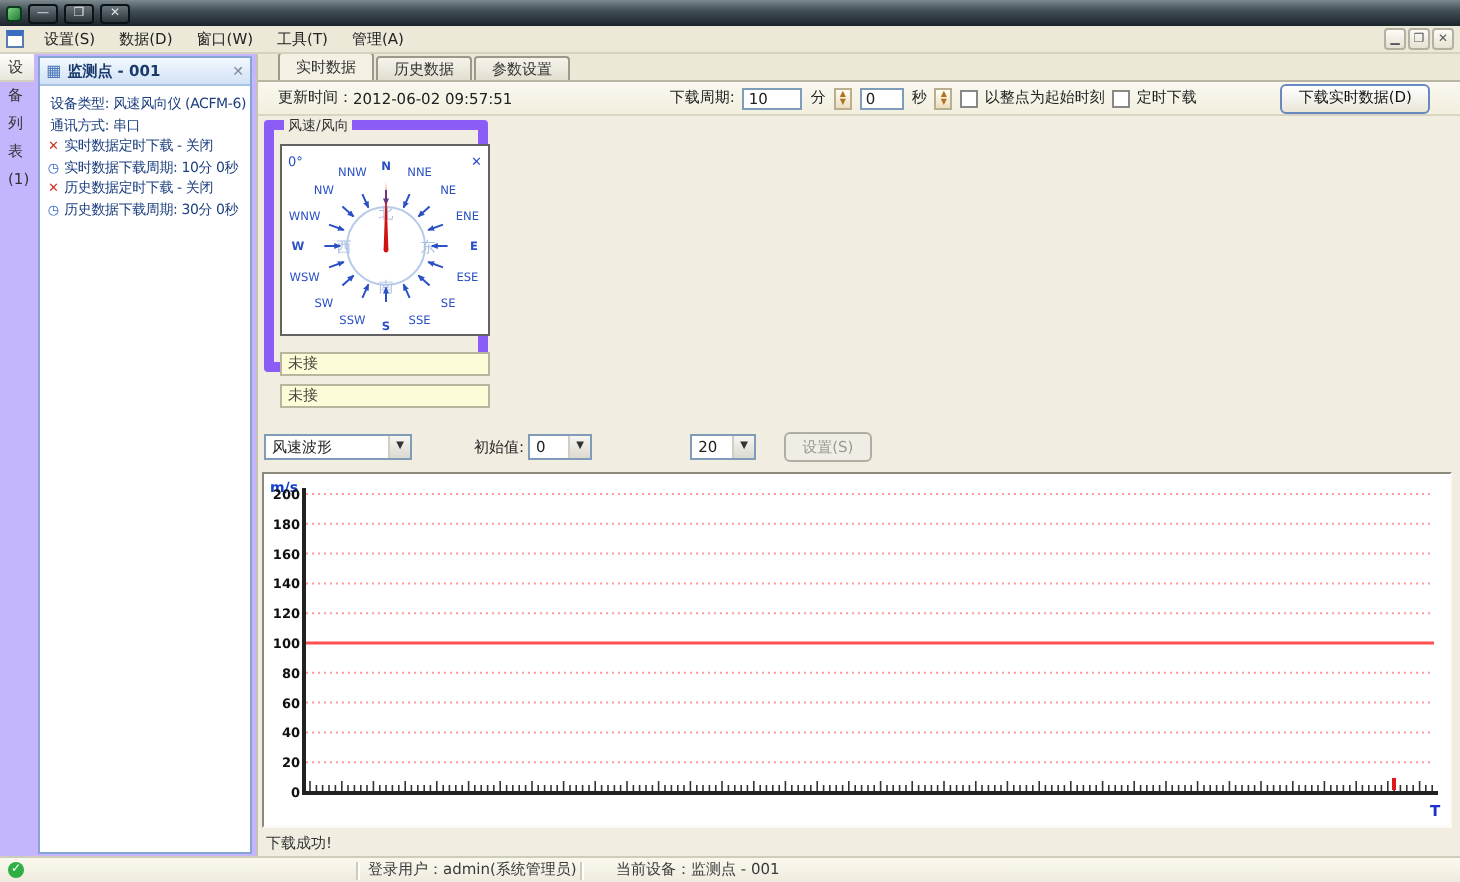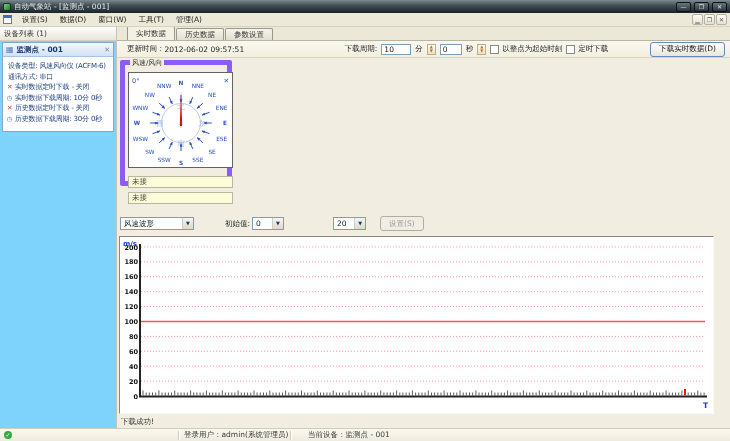--- a/index.html
+++ b/index.html
@@ -28,22 +28,22 @@
   .menu-item { padding:1px 6px; font-size:7.5px; color:#222; }
   .mdi-btns { margin-left:auto; display:flex; gap:1px; }
   .mdi-btn { width:11px; height:11px; border:1px solid #b5b1a2; border-radius:2px;
     background:linear-gradient(#fcfbf6,#e6e2d2); color:#555; font-size:6px;
     display:flex; align-items:center; justify-content:center; line-height:1; }
 
   
   .main { position:absolute; top:27px; left:0; right:0; bottom:13px; display:flex; }
 
   
-  .sidebar { width:117px; background:#7dd3fc; border-right:1px solid #c6c2b2;
-    display:flex; flex-direction:column; }
+  .sidebar { width:129px; background:#c4b5fd; border-right:1px solid #c6c2b2;
+    display:flex; flex-direction:row; }
   .sidebar-header { height:14px; line-height:14px; padding-left:4px; font-size:7.5px;
     color:#333; background:linear-gradient(#fdfdfb,#e9e6da); border-bottom:1px solid #d4d0be; }
   .device-panel { margin:1px 2px; border:1px solid #84a5d6; background:#fff; }
   .dp-title { height:14px; display:flex; align-items:center; gap:3px; padding:0 3px;
     background:linear-gradient(#f3f8fe,#d2e2f6); border-bottom:1px solid #a8c4e4;
     color:#1a3a6b; font-weight:bold; font-size:7.5px; }
   .dp-icon { color:#4a76b8; font-size:8px; line-height:1; }
   .dp-close { margin-left:auto; color:#7a8a9a; font-size:7px; }
   .dp-body { padding:4px 2px 7px 3px; font-size:7px; color:#1c3f7e; }
   .dp-line { display:flex; align-items:center; gap:2px; height:10.5px;
@@ -58,21 +58,21 @@
 
   .tabbar { position:absolute; top:0; left:0; right:0; height:14px; background:#ebe8d7;
     border-bottom:1px solid #b9b5a5; display:flex; align-items:flex-end; padding-left:10px; }
   .tab { height:12px; line-height:12px; padding:0 8px; margin-right:1px; font-size:7.5px;
     border:1px solid #9c988a; border-bottom:none; border-radius:2px 2px 0 0;
     background:linear-gradient(#f6f4ea,#e2ded0); color:#333; }
   .tab.active { height:14px; line-height:14px; background:#f4f1e4; position:relative; z-index:2; }
 
   .toolbar { position:absolute; top:14px; left:0; right:0; height:17px;
     background:linear-gradient(#faf8ef,#f2efdf); border-bottom:1px solid #d9d5c3;
-    display:flex; align-items:center; padding:0 5px 0 10px; font-size:7.5px; color:#222; }
+    display:flex; align-items:center; padding:0 15px 0 10px; font-size:7.5px; color:#222; }
   .right-controls { margin-left:auto; display:flex; align-items:center; gap:4px; }
   .spin-box { width:30px; height:11px; background:#fff; border:1px solid #7f9db9;
     display:inline-flex; align-items:center; padding:0 2px; font-size:7.5px; }
   .spin-box.narrow { width:22px; }
   .spinner { display:inline-flex; flex-direction:column; width:9px; height:11px;
     border:1px solid #b9ae8e; background:linear-gradient(#fffdf6,#ecdfc0); }
   .spinner span { flex:1; font-size:4px; line-height:4px; color:#b0731f; text-align:center; }
   .cb { width:9px; height:9px; background:#fff; border:1px solid #888; display:inline-block; flex:0 0 auto; }
   .cb-group { display:flex; align-items:center; gap:3px; }
   .btn { height:15px; padding:0 8px; border:1px solid #6a88c0; border-radius:3px;
@@ -117,21 +117,20 @@
     color:#fff; font-size:6px; line-height:8px; text-align:center; }
   .sb-fill { flex:1; }
 </style>
 </head>
 <body>
 
 <div class="screen">
 
   <div class="titlebar">
     <span class="app-icon"></span>
-    <span class="win-title">自动气象站 - [监测点 - 001]</span>
     <span class="tb-btn">—</span>
     <span class="tb-btn">❐</span>
     <span class="tb-btn">✕</span>
   </div>
 
   <div class="menubar">
     <span class="mdi-icon"></span>
     <span class="menu-item">设置(S)</span>
     <span class="menu-item">数据(D)</span>
     <span class="menu-item">窗口(W)</span>

